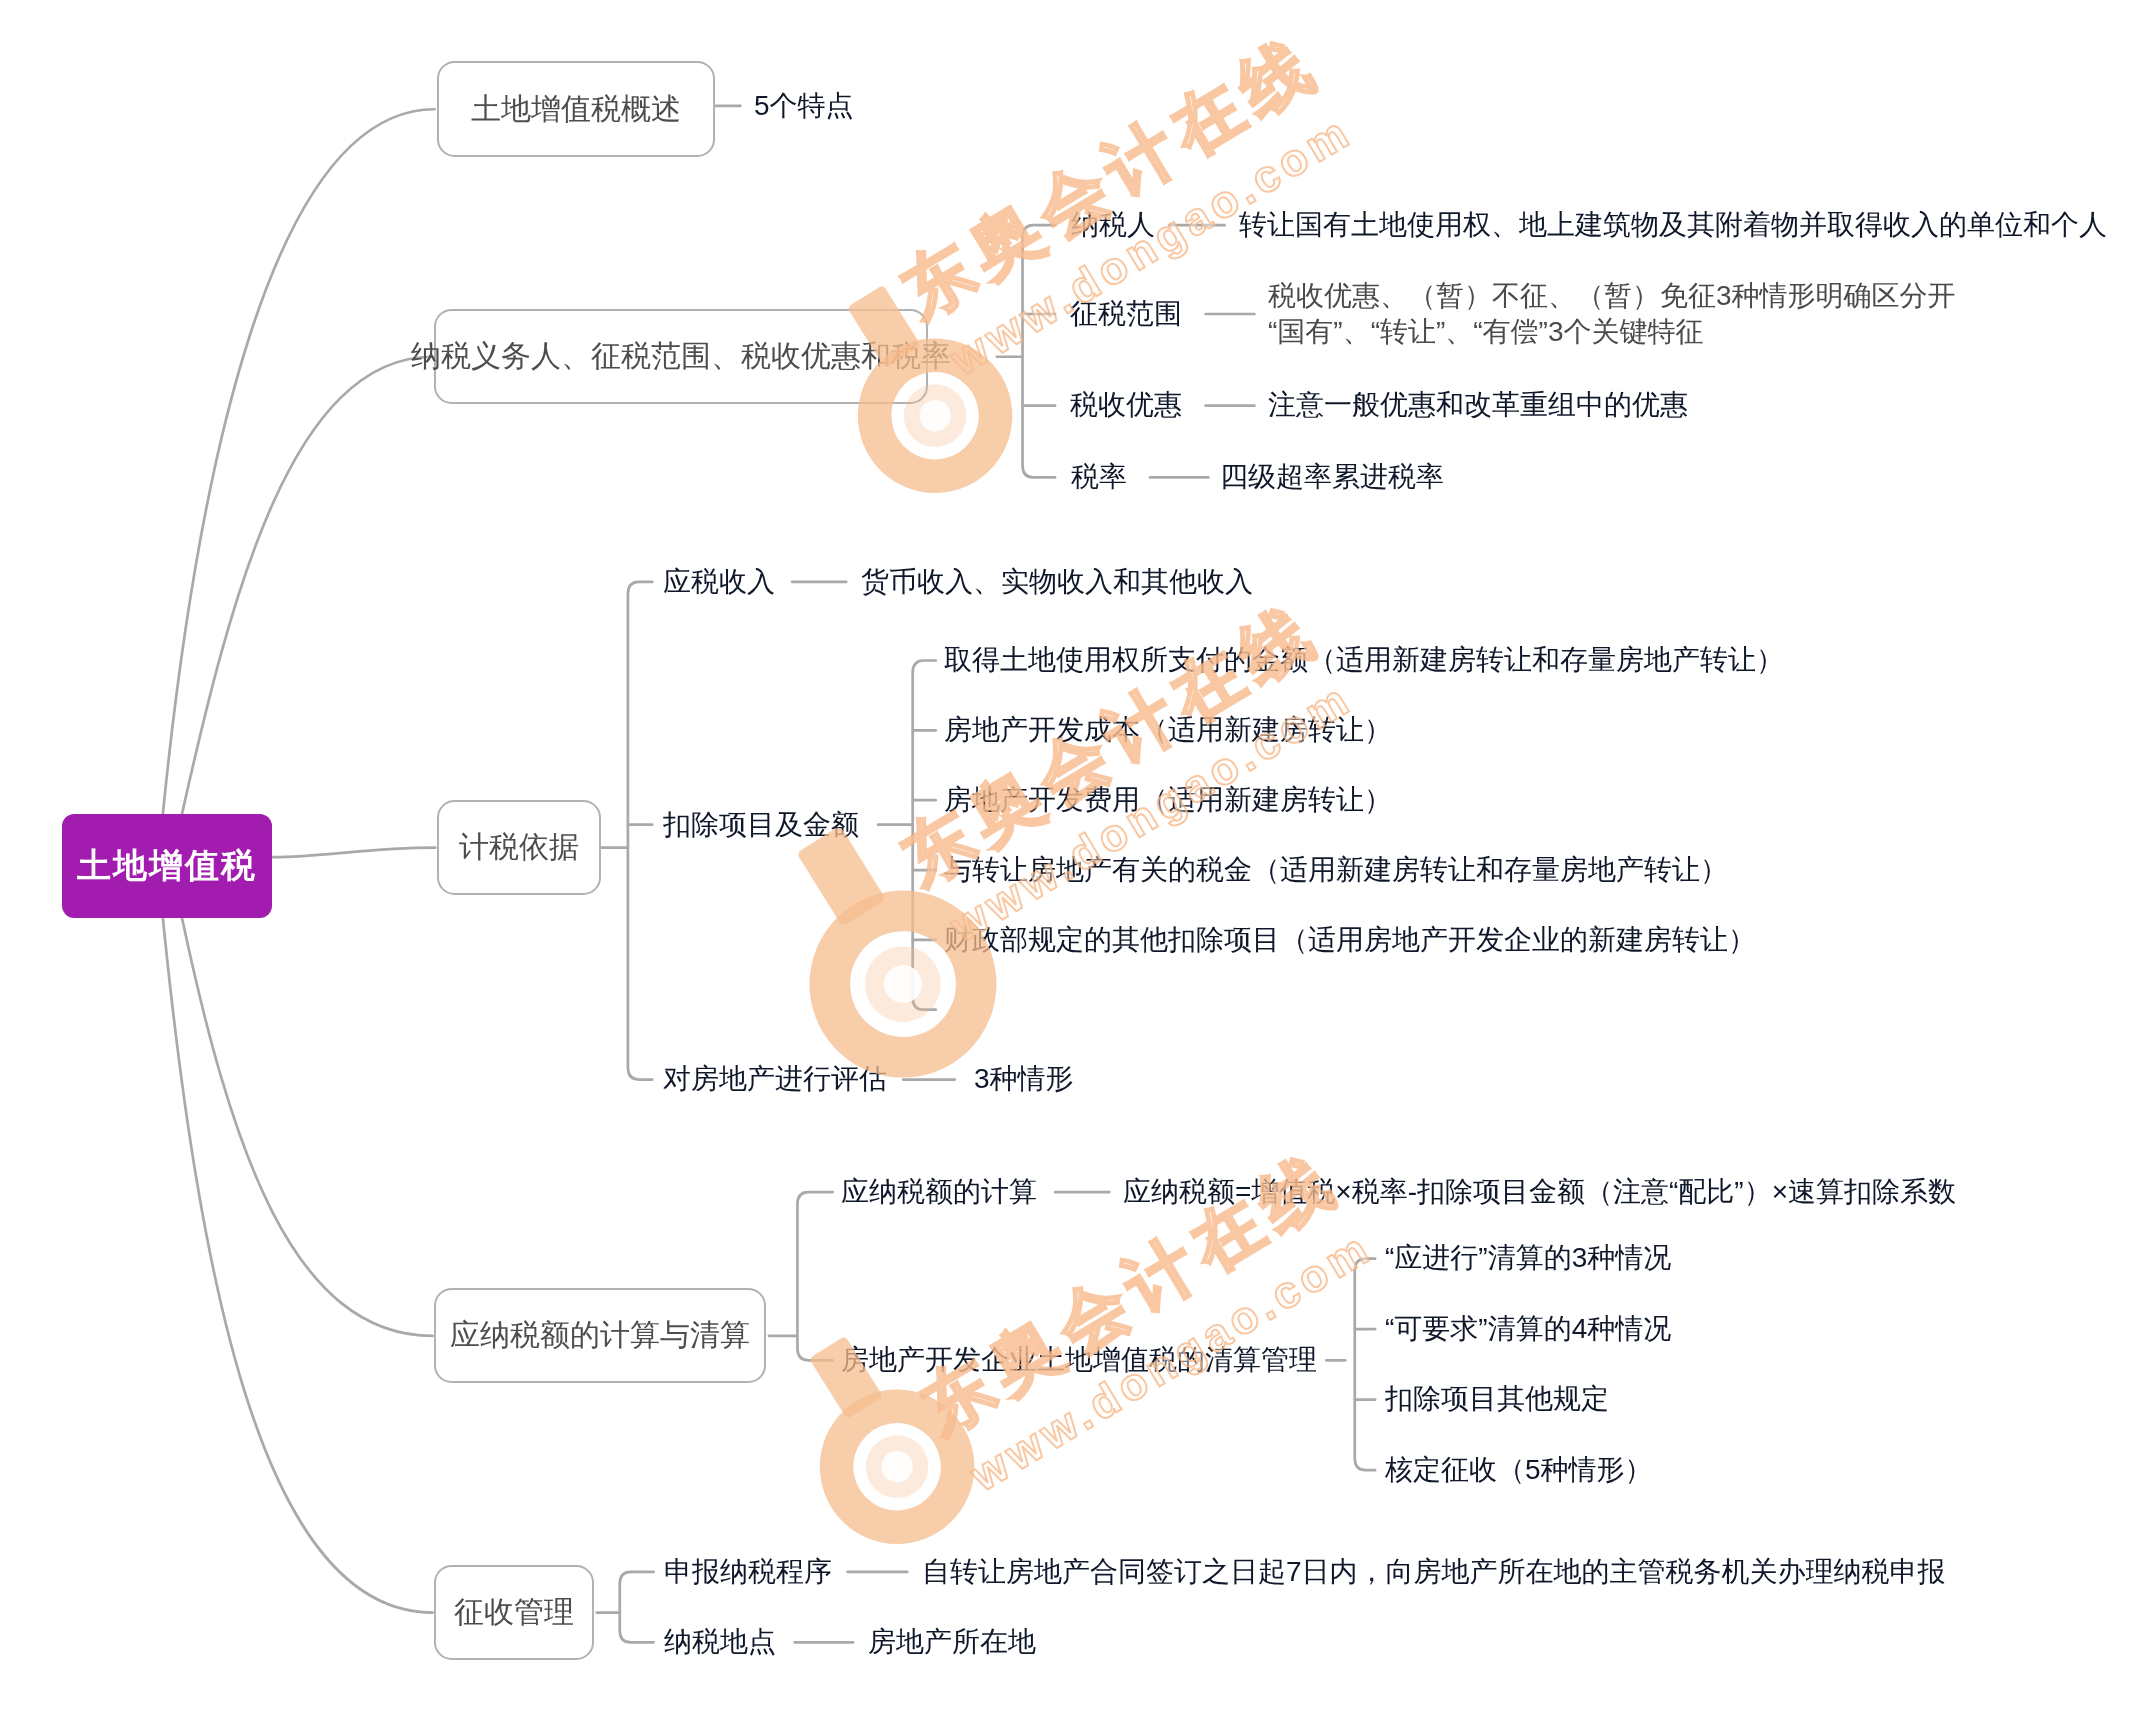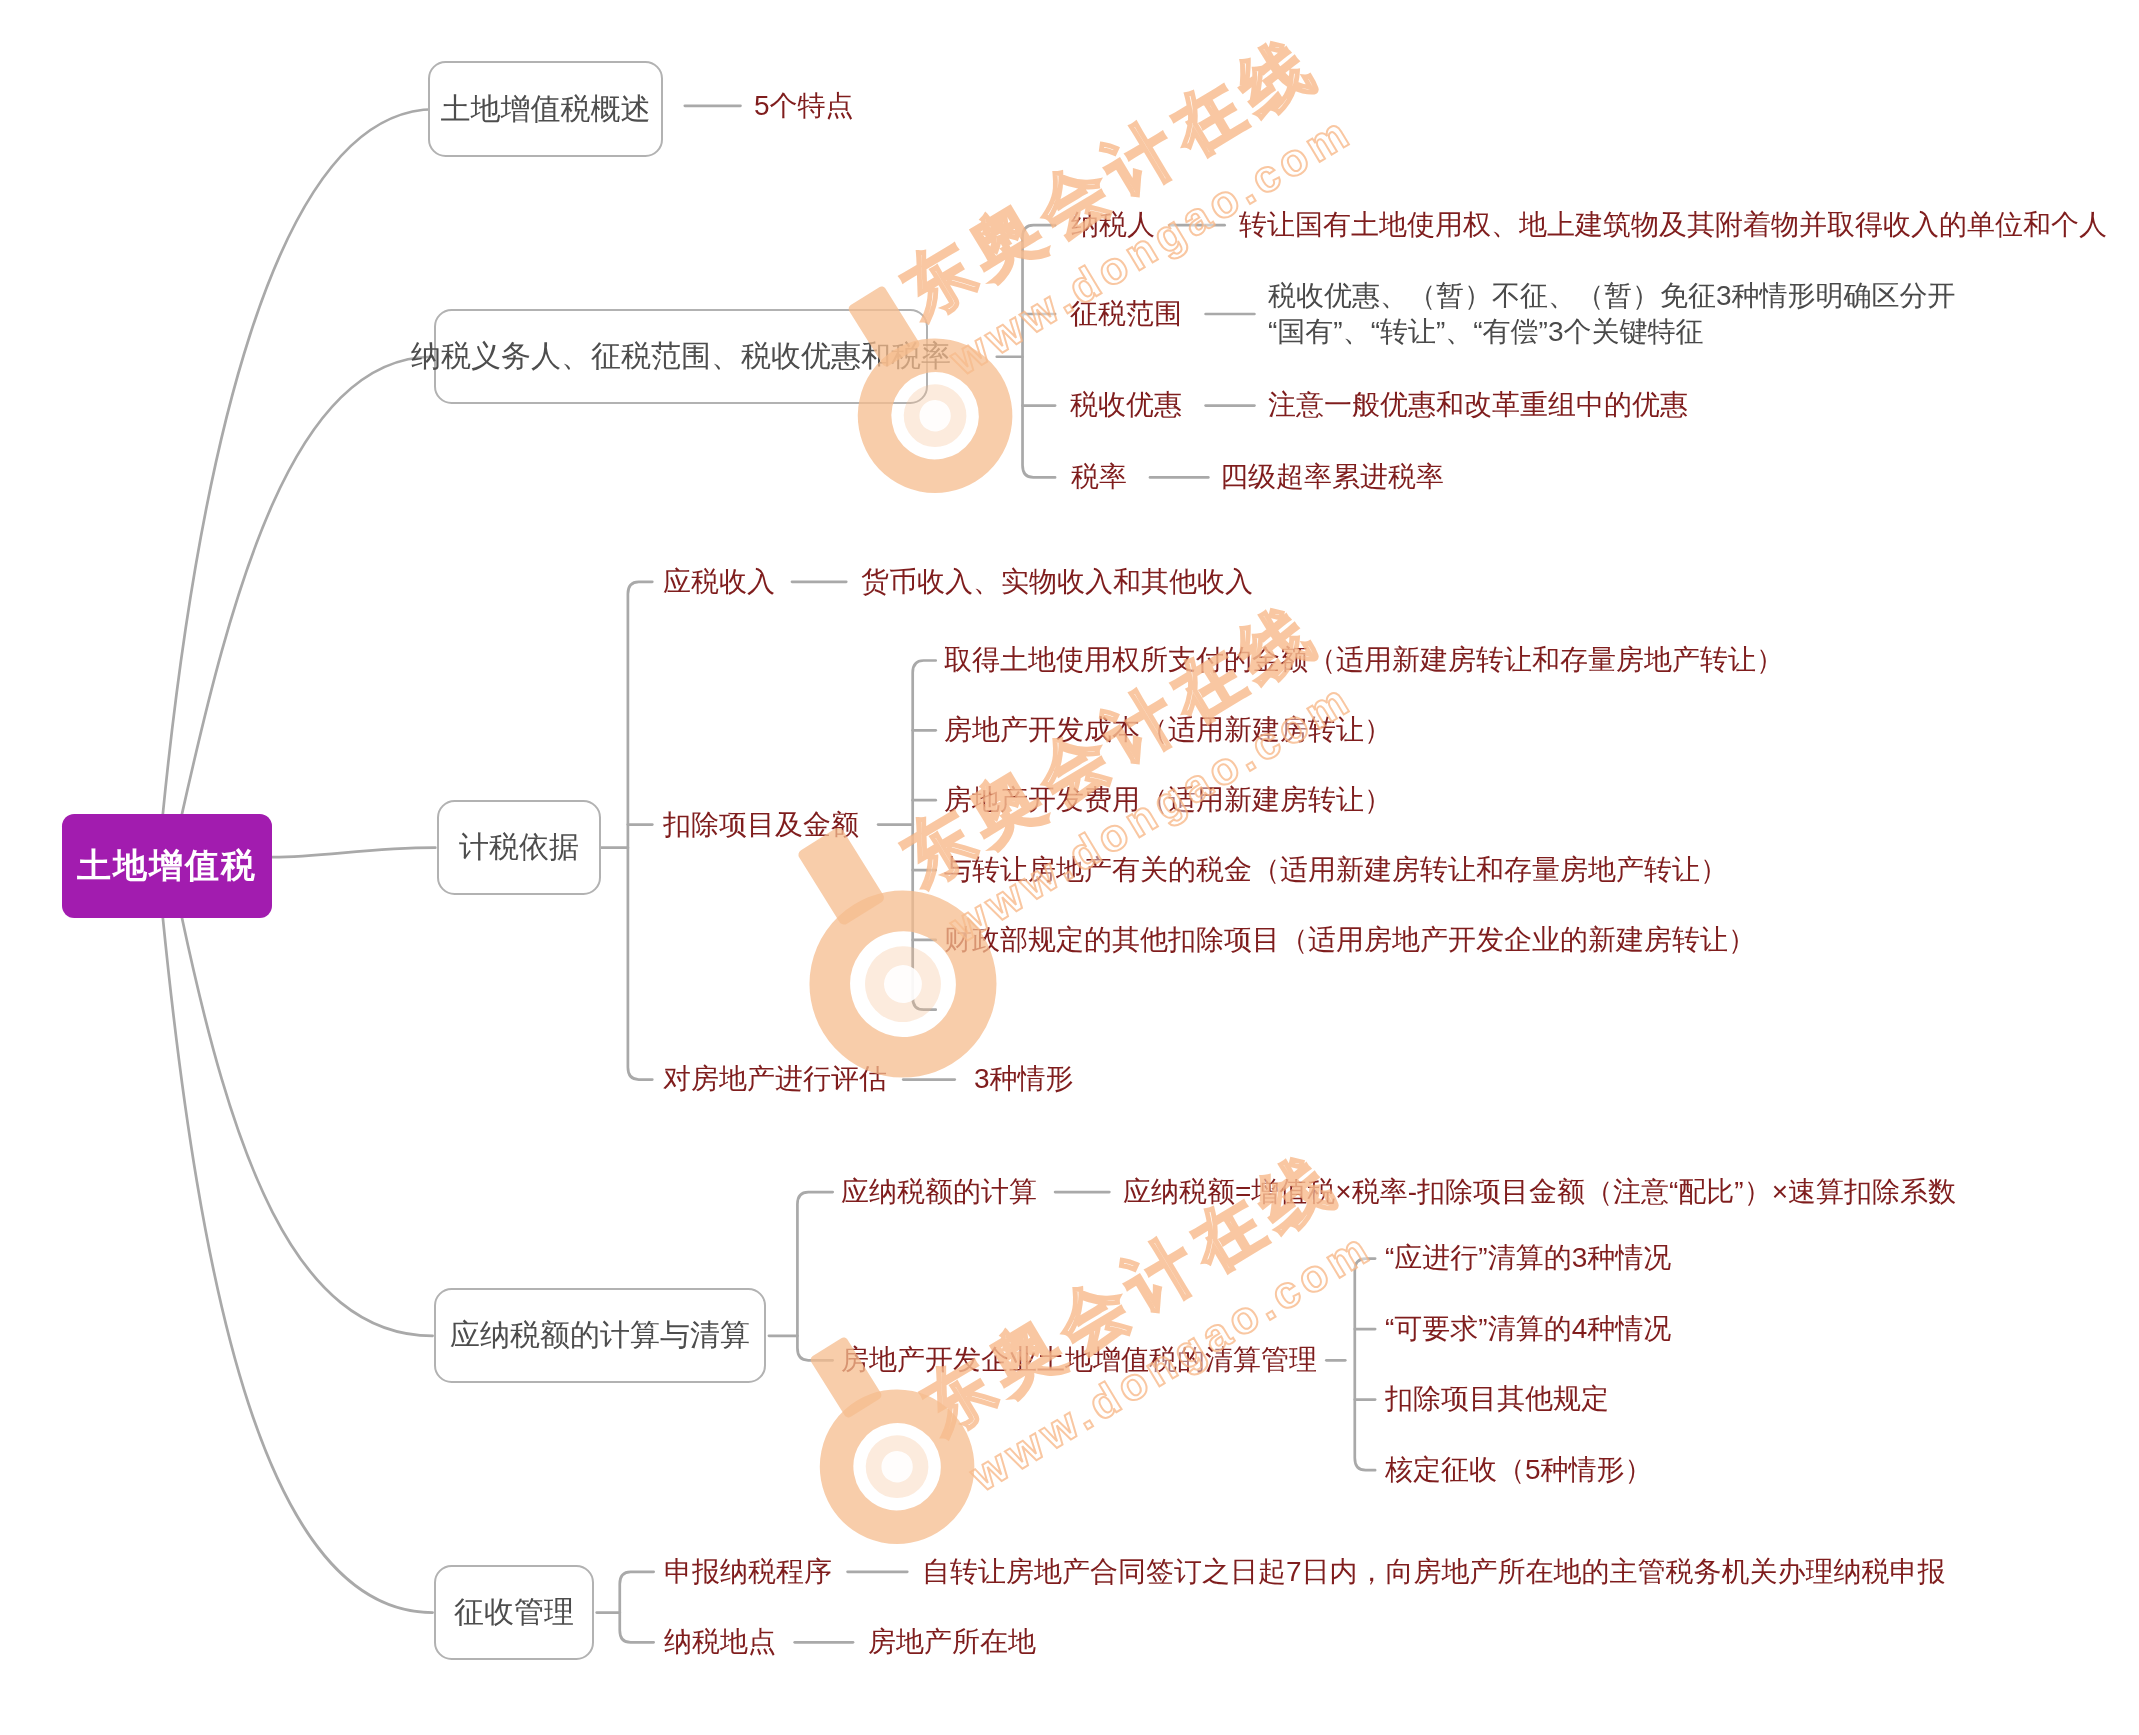--- a/index.html
+++ b/index.html
@@ -10,21 +10,21 @@
   .wires{position:absolute;left:0;top:0;z-index:1;}
 
   .box{position:absolute;z-index:2;background:#fff;border:2px solid #b2b2b2;
        border-radius:17.6px;display:flex;align-items:center;justify-content:center;
        font-size:30px;color:#4d4d4d;box-sizing:border-box;white-space:nowrap;}
   .root{position:absolute;z-index:2;background:#a21caf;border-radius:12.2px;
         display:flex;align-items:center;justify-content:center;
         font-size:34px;font-weight:bold;color:#ffffff;letter-spacing:2px;white-space:nowrap;}
 
   .t{position:absolute;z-index:2;transform:translateY(-50%);
-     white-space:nowrap;font-size:28px;color:#7f1d1d;}
+     white-space:nowrap;font-size:28px;color:#0f172a;}
   .t2{position:absolute;z-index:2;transform:translateY(-50%);white-space:nowrap;
       font-size:28px;color:#4a4a4a;line-height:36px;}
 
   .wm{position:absolute;z-index:3;pointer-events:none;text-align:center;
       transform:translate(-50%,-50%) rotate(-31deg);}
   .wm-brand{font-size:69px;font-weight:bold;letter-spacing:9.5px;
       color:rgba(255,255,255,0.42);-webkit-text-stroke:2.7px rgba(246,178,126,0.72);}
   .wm-url{font-size:45px;font-weight:bold;letter-spacing:5.4px;margin-top:6.8px;
       color:rgba(255,255,255,0.42);-webkit-text-stroke:2px rgba(246,178,126,0.72);}
   .wm-logo{position:absolute;z-index:3;pointer-events:none;
@@ -79,21 +79,21 @@
       <path d="M 964 2318 H 930 Q 914 2318 914 2336 V 2404 Q 914 2422 930 2422 H 964"></path>
       <path d="M 1250 2318 H 1338"></path>
       <path d="M 1172 2422 H 1258"></path>
     </g>
   </svg>
 
   <div class="root" style="left:62px;top:814px;width:210px;height:104px;">
     <span>土地增值税</span>
   </div>
 
-  <div class="box" style="left:428px;top:61px;width:235px;height:96px;text-align:right;">
+  <div class="box" style="left:437px;top:61px;width:278px;height:96px;text-align:right;">
     <span>土地增值税概述</span>
   </div>
   <div class="t" style="left:754px;top:106px;">5个特点</div>
 
   <div class="box" style="left:434px;top:309px;width:494px;height:95px;">
     <span>纳税义务人、征税范围、税收优惠和税率</span>
   </div>
   <div class="t" style="left:1071px;top:225px;">纳税人</div>
   <div class="t" style="left:1239px;top:225px;">转让国有土地使用权、地上建筑物及其附着物并取得收入的单位和个人</div>
   <div class="t" style="left:1070px;top:314px;">征税范围</div>

